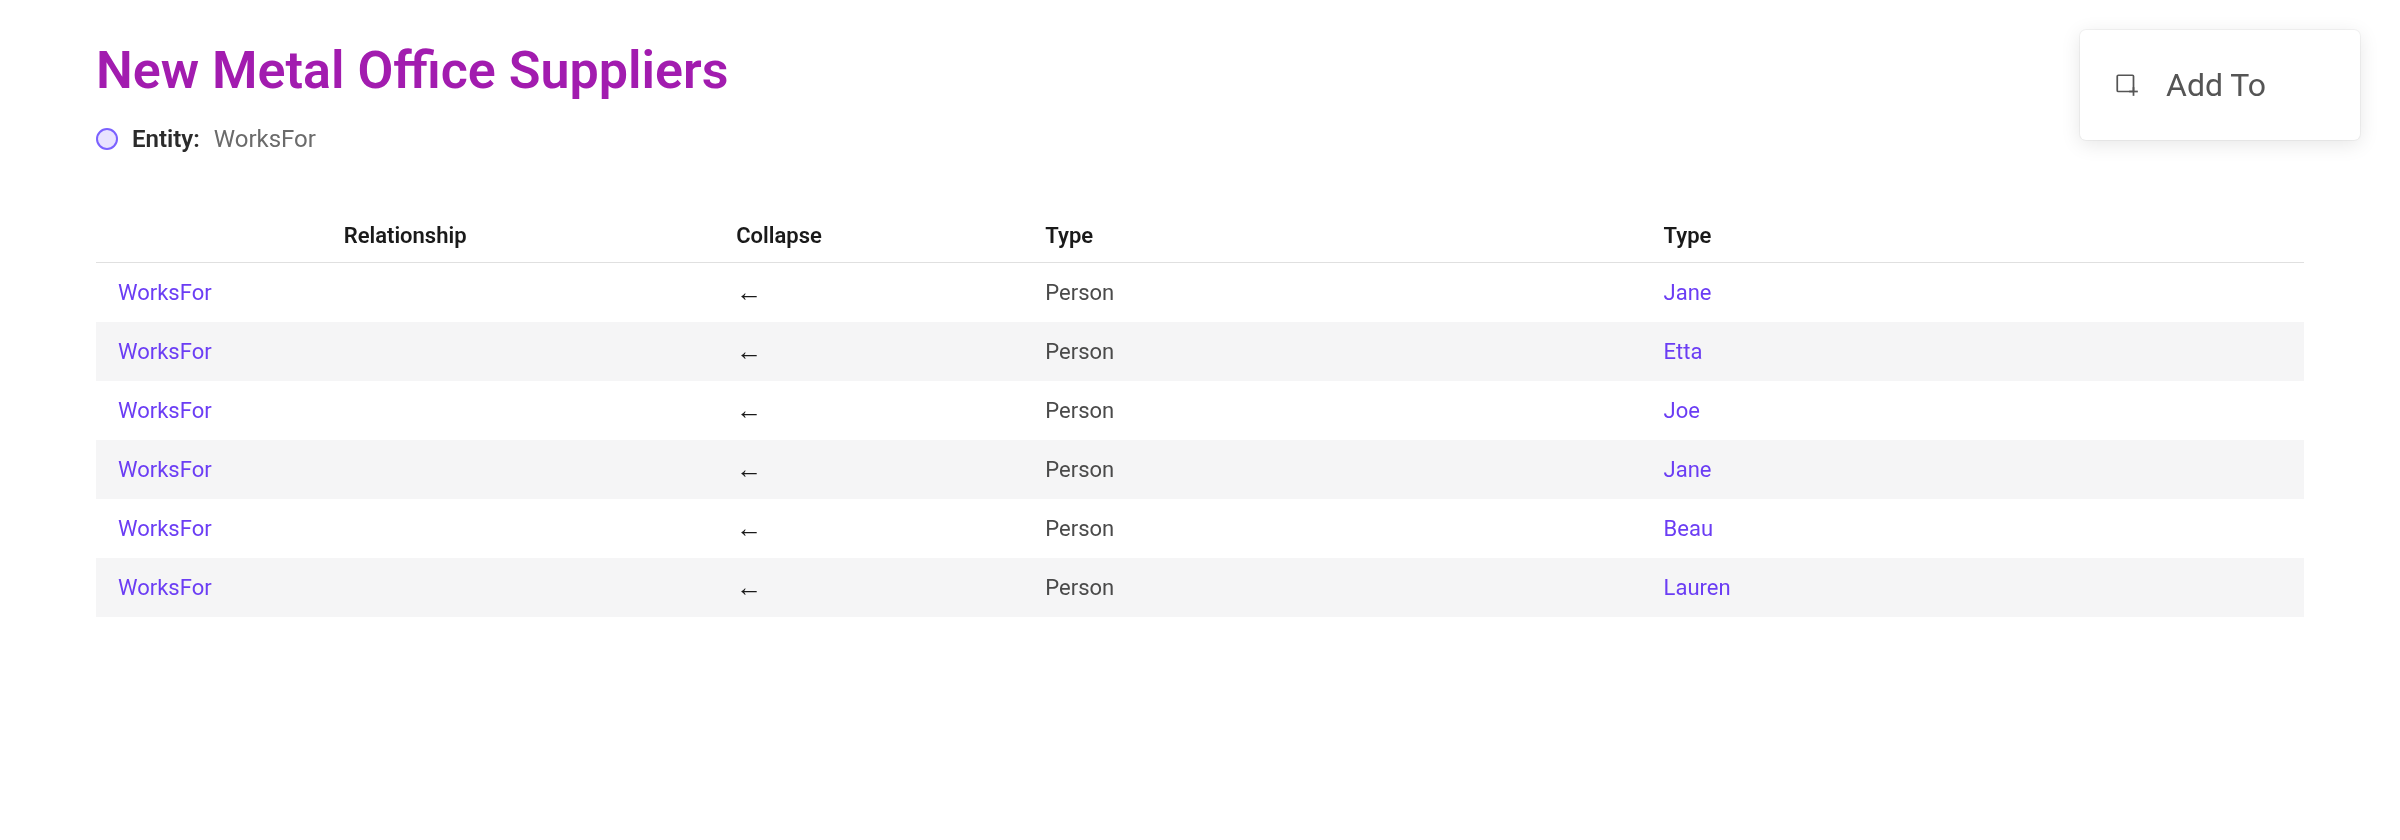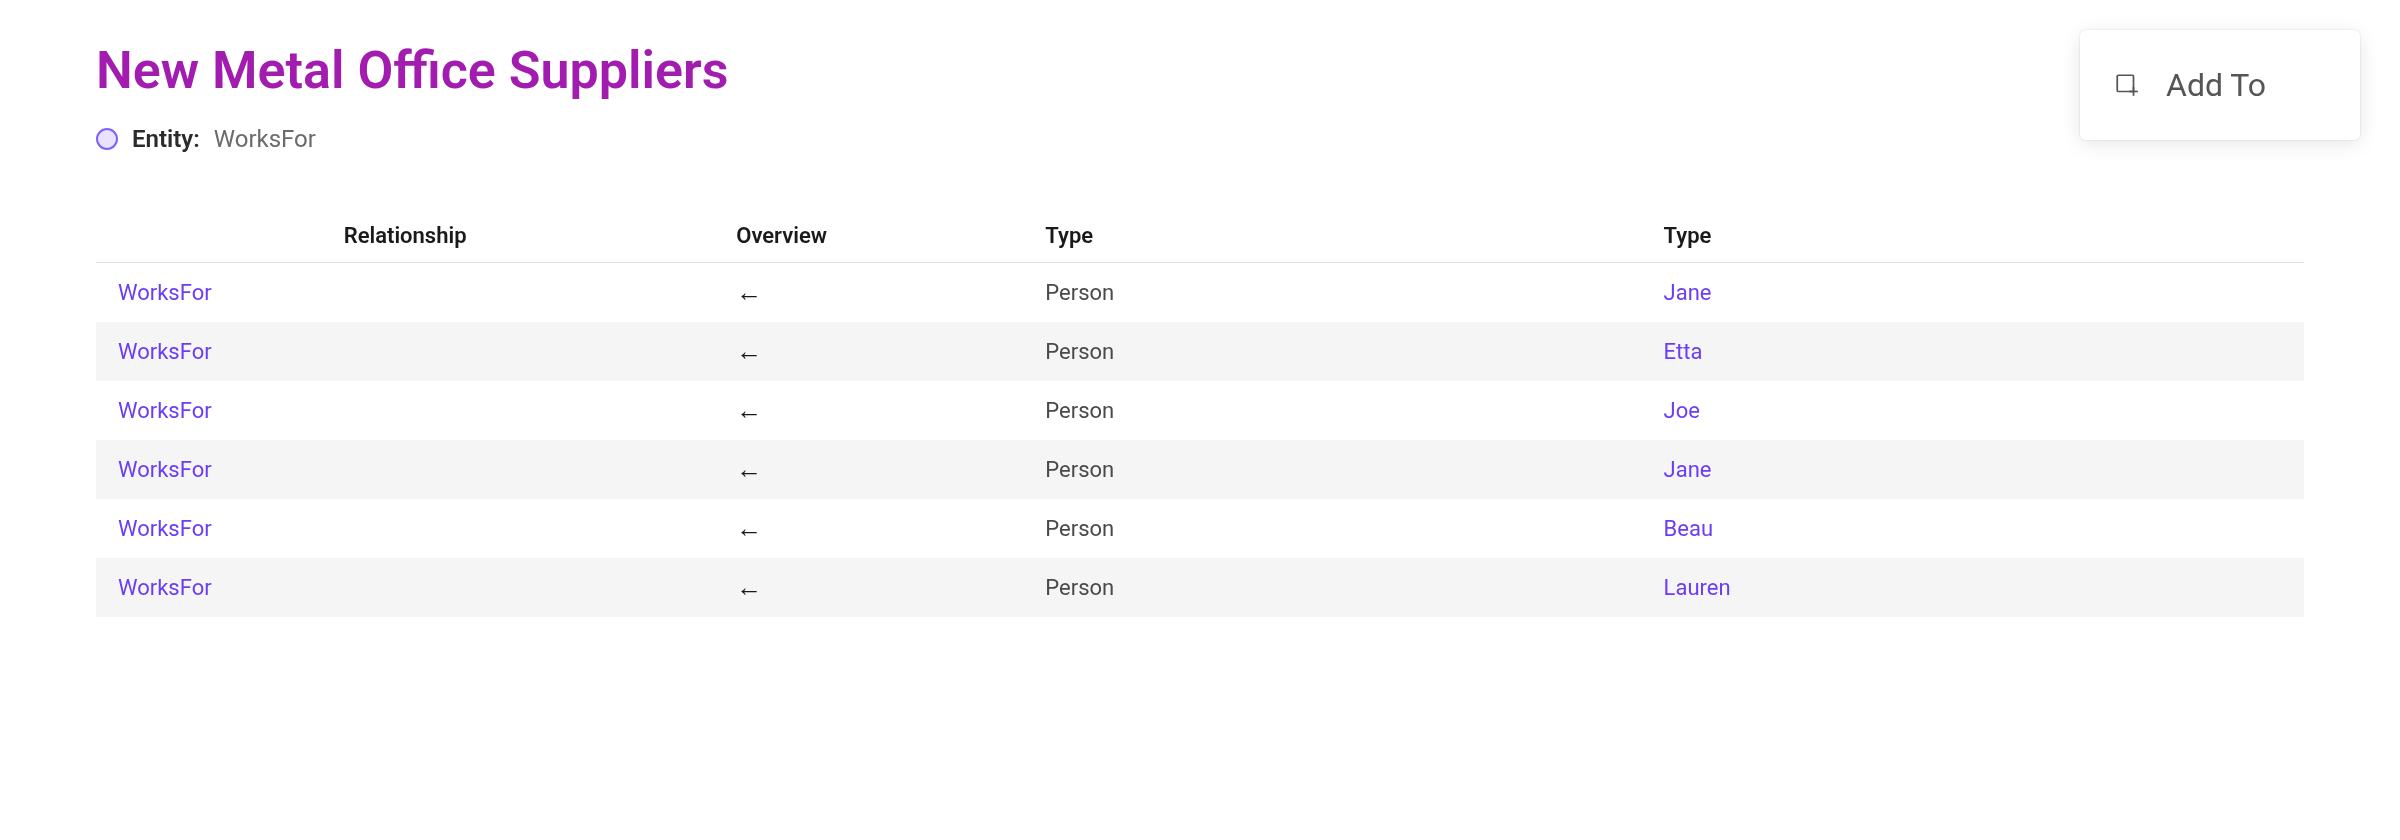--- a/index.html
+++ b/index.html
@@ -137,21 +137,21 @@
     <span class="meta-label">Entity:</span>
     <span class="meta-value">WorksFor</span>
   </div>
 
 
   <div class="table-wrap">
     <table>
       <thead>
         <tr>
           <th class="col-rel">Relationship</th>
-          <th class="col-dir">Overview</th>
+          <th class="col-dir">Collapse</th>
           <th class="col-type">Type</th>
           <th class="col-name">Type</th>
         </tr>
       </thead>
       <tbody id="table-body">
           <tr>
             <td><span class="link">WorksFor</span></td>
             <td><span class="arrow-left">←</span></td>
             <td>Person</td>
             <td><span class="link">Jane</span></td>

